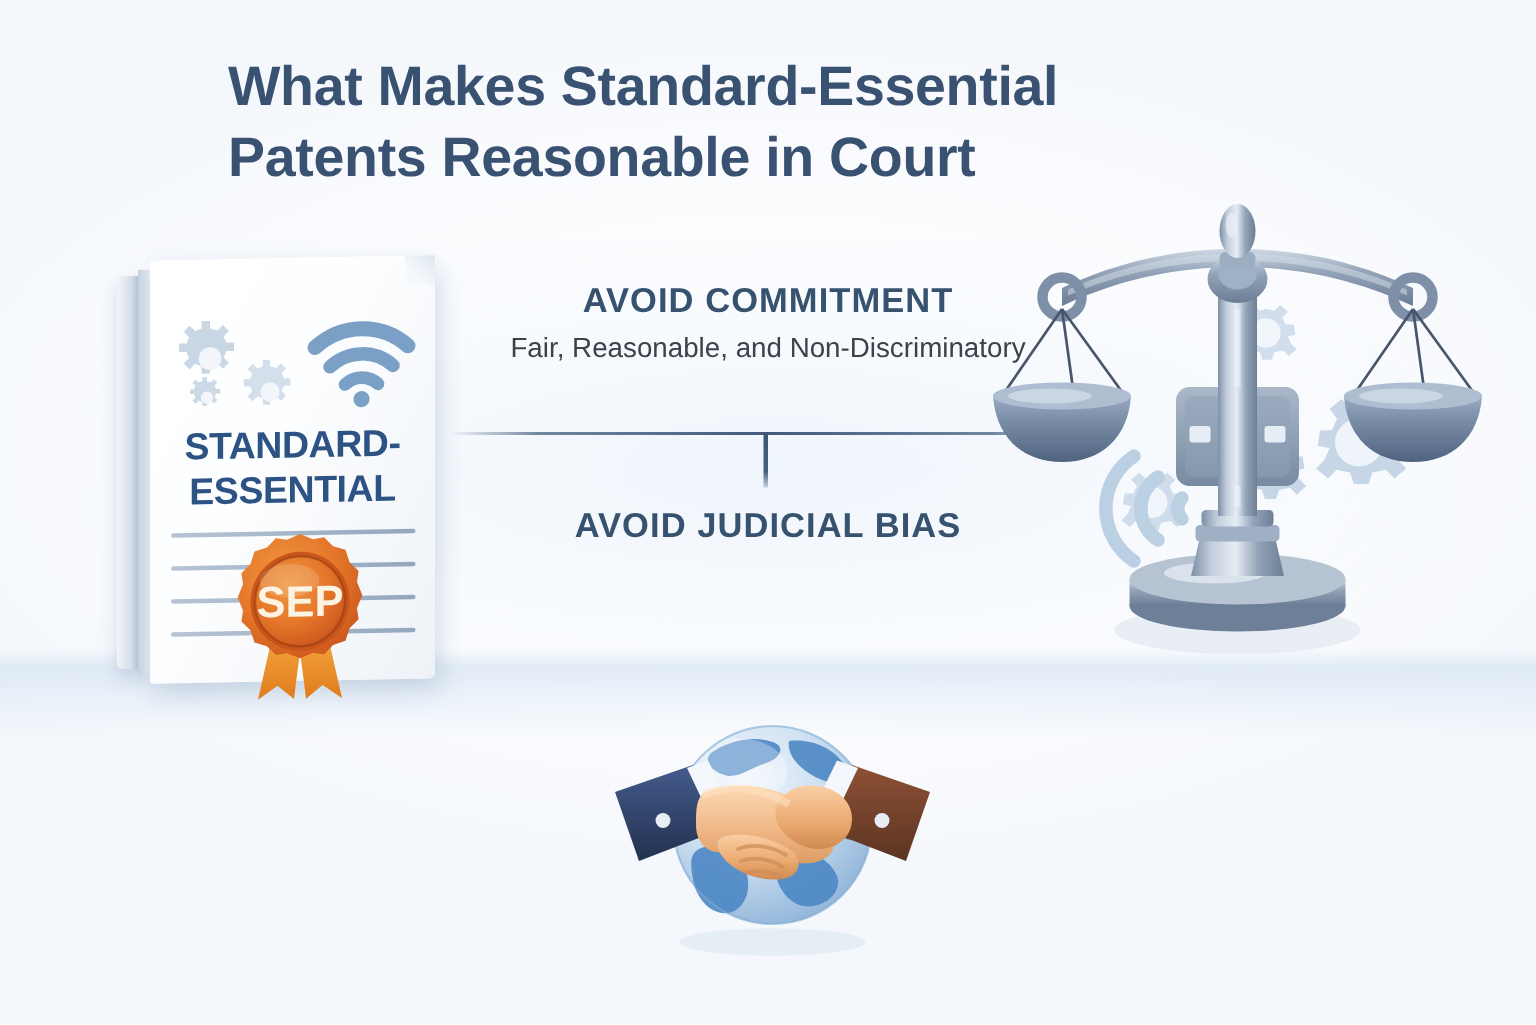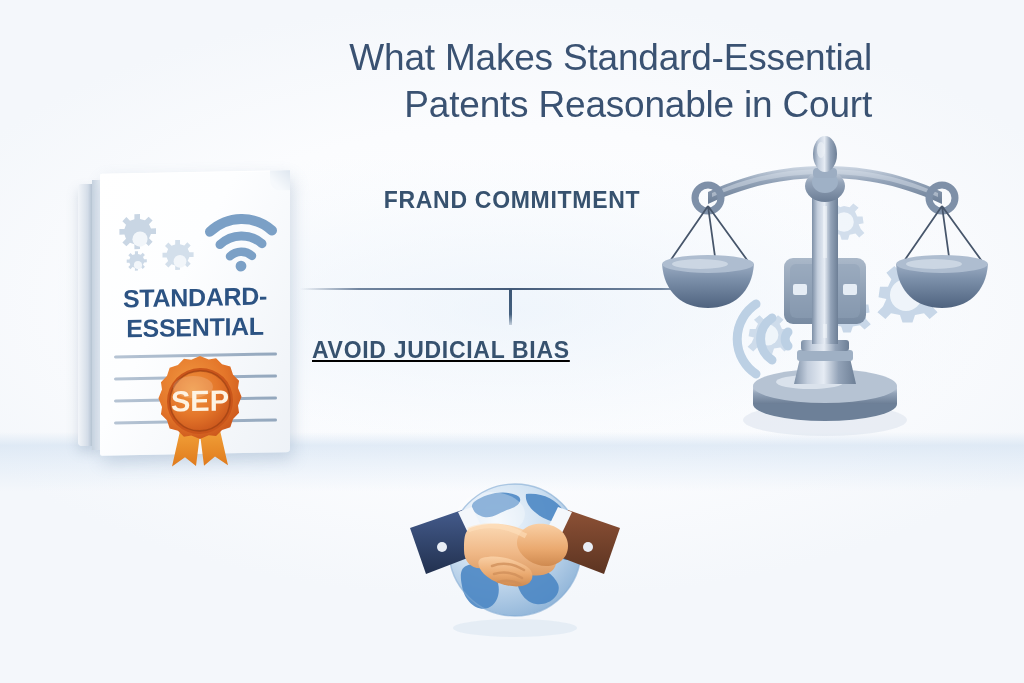--- a/index.html
+++ b/index.html
@@ -41,23 +41,23 @@
     height: 300px;
     background: radial-gradient(ellipse at 50% 50%, rgba(226,237,249,0.55) 0%, rgba(240,246,252,0.25) 55%, rgba(255,255,255,0) 78%);
   }
 
   
   .title {
     position: absolute;
     left: 152px;
     top: 34px;
     width: 720px;
-    text-align: right;
+    text-align: left;
     color: #3a5272;
-    font-weight: normal;
+    font-weight: bold;
     font-size: 37px;
     line-height: 47px;
     letter-spacing: -0.2px;
   }
   .title-line { display: block; white-space: nowrap; }
 
   
   .center-col {
     position: absolute;
     left: 312px;
@@ -106,22 +106,21 @@
     top: 1px;
     width: 3px;
     height: 36px;
     background: linear-gradient(to bottom, #3c5675 0%, #44607f 70%, rgba(68,96,127,0.25) 100%);
   }
   .block-2 {
     position: absolute;
     left: 312px;
     top: 336px;
     width: 400px;
-    text-align: left;
-    text-decoration: underline;
+    text-align: center;
   }
 
   
   .doc {
     position: absolute;
     left: 78px;
     top: 172px;
     width: 232px;
     height: 282px;
   }
@@ -330,21 +329,22 @@
           <circle cx="48" cy="47" r="30" fill="url(#sealG)"></circle>
           <circle cx="48" cy="47" r="30" fill="none" stroke="#8f3b10" stroke-width="1.6" opacity="0.55"></circle>
           <ellipse cx="41" cy="33" rx="20" ry="11" fill="#ffffff" opacity="0.16"></ellipse>
           <text x="48" y="57" text-anchor="middle" font-family="Liberation Sans, sans-serif" font-size="29" font-weight="bold" fill="#fdf3e2">SEP</text>
         </svg>
       </div>
     </div>
   </div>
 
   <div class="center-col">
-    <div class="block-head">FRAND COMMITMENT</div>
+    <div class="block-head">AVOID COMMITMENT</div>
+    <div class="block-sub">Fair, Reasonable, and Non-Discriminatory</div>
   </div>
 
   <div class="divider-wrap">
     <div class="divider-line"></div>
     <div class="divider-tick"></div>
   </div>
 
   <div class="block-2">
     <div class="block-head">AVOID JUDICIAL BIAS</div>
   </div>

